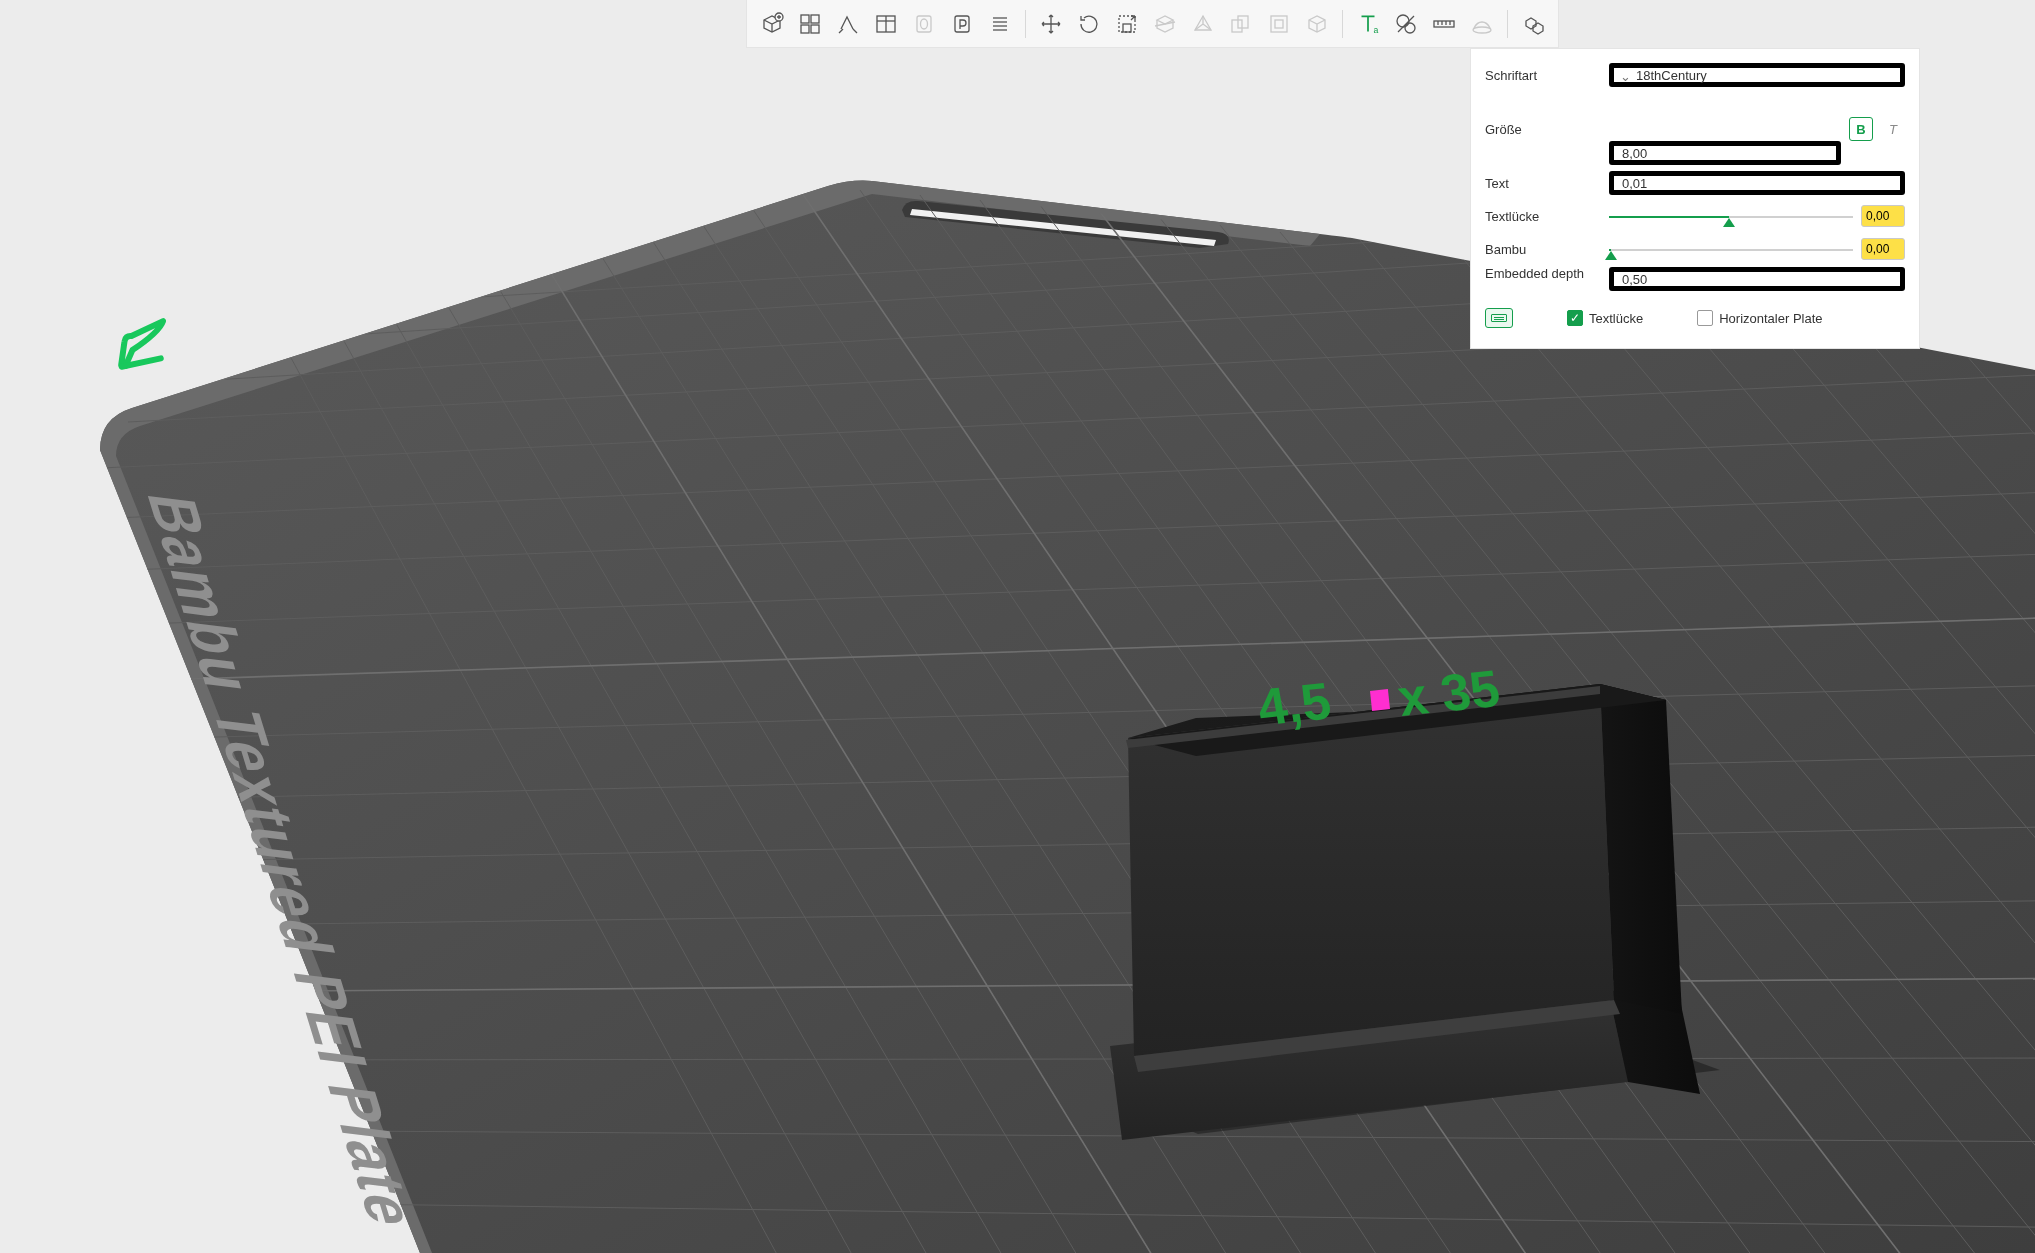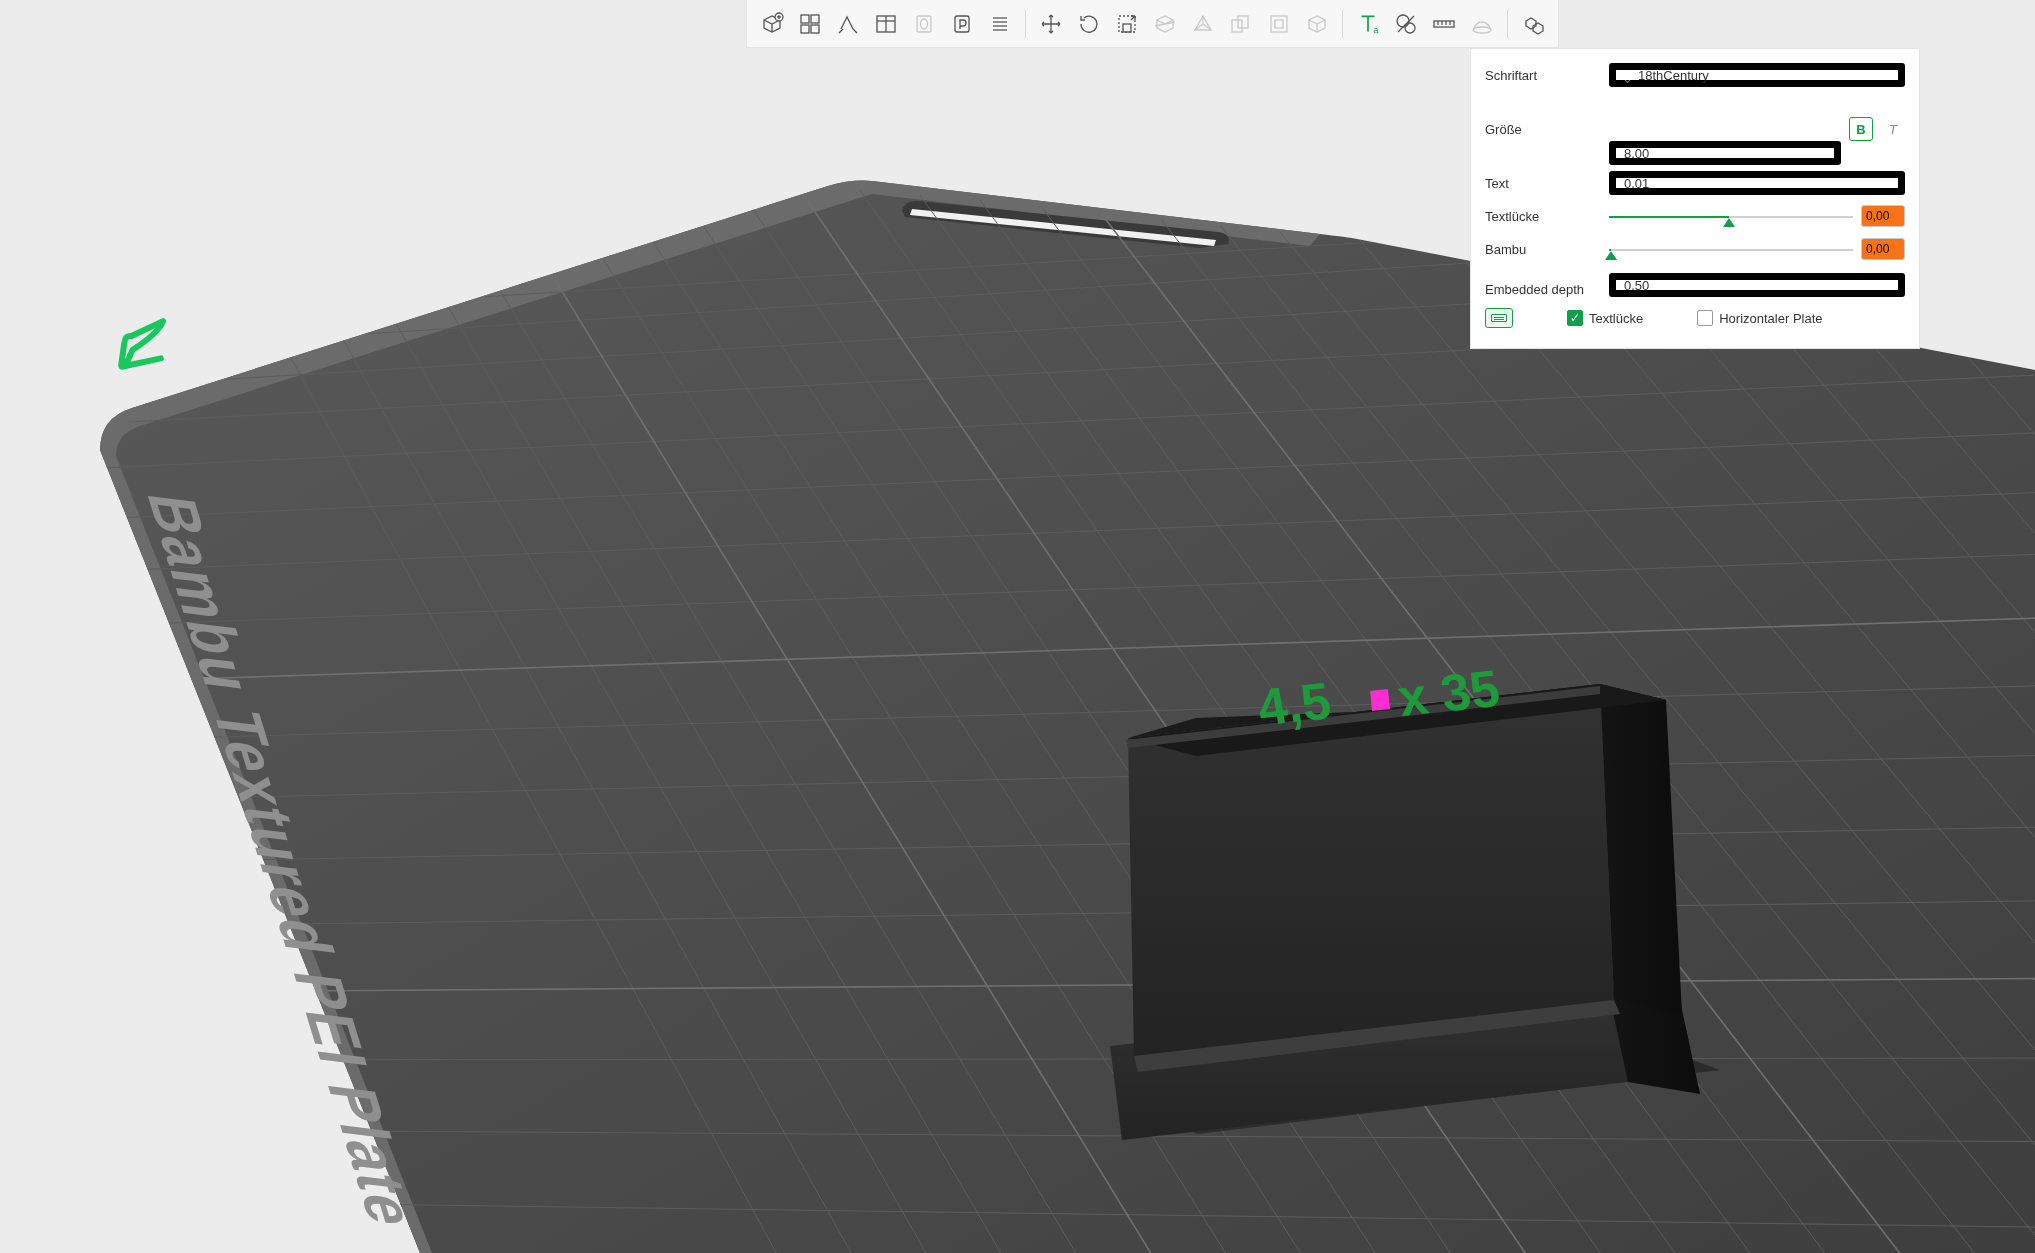--- a/index.html
+++ b/index.html
@@ -55,21 +55,21 @@
   .row {
     display: flex;
     align-items: center;
     min-height: 30px;
     margin: 3px 0;
     gap: 24px;
   }
   .row .lbl { width: 100px; flex: 0 0 100px; color: #333; font-size: 13px; }
   .row .ctl { flex: 1; display: flex; align-items: center; gap: 8px; }
   .inp, .sel {
-    border: 7px solid #000000;
+    border: 5px solid #000000;
     border-radius: 3px;
     height: 24px;
     padding: 0 8px;
     font-size: 13px;
     color: #333;
     background: #fff;
     width: 100%;
   }
   .sel { position: relative; display:flex; align-items:center; padding-left:22px;}
   .sel::before {
@@ -92,21 +92,21 @@
   .slider .fill  { position:absolute; top:10px; left:0; height:2px; background:#149e4c;}
   .slider .thumb {
     position:absolute; top:12px; width:0; height:0;
     border-left:6px solid transparent;
     border-right:6px solid transparent;
     border-bottom:9px solid #149e4c;
     transform: translateX(-6px);
   }
   .small-inp {
     width: 44px; height:22px; border:1px solid #c9c9c9; border-radius:3px;
-    font-size:12px; padding:0 4px; text-align:left; background:#f97316;
+    font-size:12px; padding:0 4px; text-align:left; background:#fde047;
   }
   .chk { display:flex; align-items:center; gap:6px; font-size:13px; color:#333; }
   .chkbox {
     width:16px; height:16px; border:1px solid #999; border-radius:2px; background:#fff;
     display:flex; align-items:center; justify-content:center; font-size:12px; color:#fff;
   }
   .chkbox.checked { background:#149e4c; border-color:#149e4c; }
   .kbd-icon {
     width:28px; height:20px; border:1px solid #149e4c; border-radius:3px;
     display:flex; align-items:center; justify-content:center;
@@ -490,21 +490,21 @@
       <div class="slider-wrap">
         <div class="slider">
           <div class="track"></div>
           <div class="fill" style="width:1%"></div>
           <div class="thumb" style="left:1%"></div>
         </div>
         <input class="small-inp" value="0,00" style="">
       </div>
     </div>
   </div>
-  <div class="row" style="align-items:flex-end">
+  <div class="row" style="align-items:flex-start">
     <div class="lbl" style="line-height:14px">Embedded depth</div>
     <div class="ctl">
         <input class="inp" value="0,50" style="">
       </div>
   </div>
   <div class="row bottom">
     <div class="kbd-icon">
         <span></span>
       </div>
     <label class="chk">

